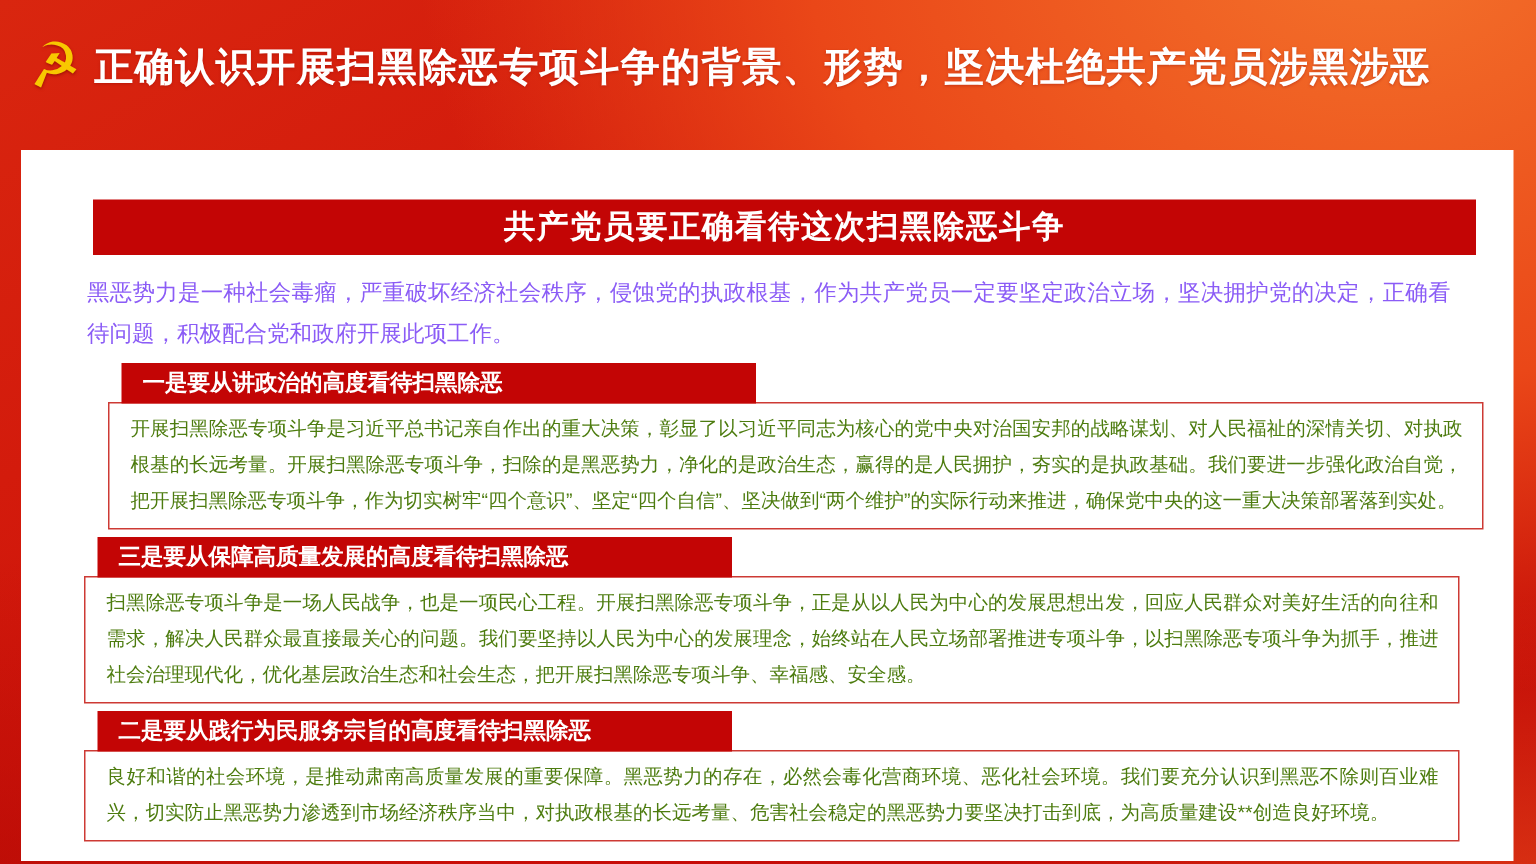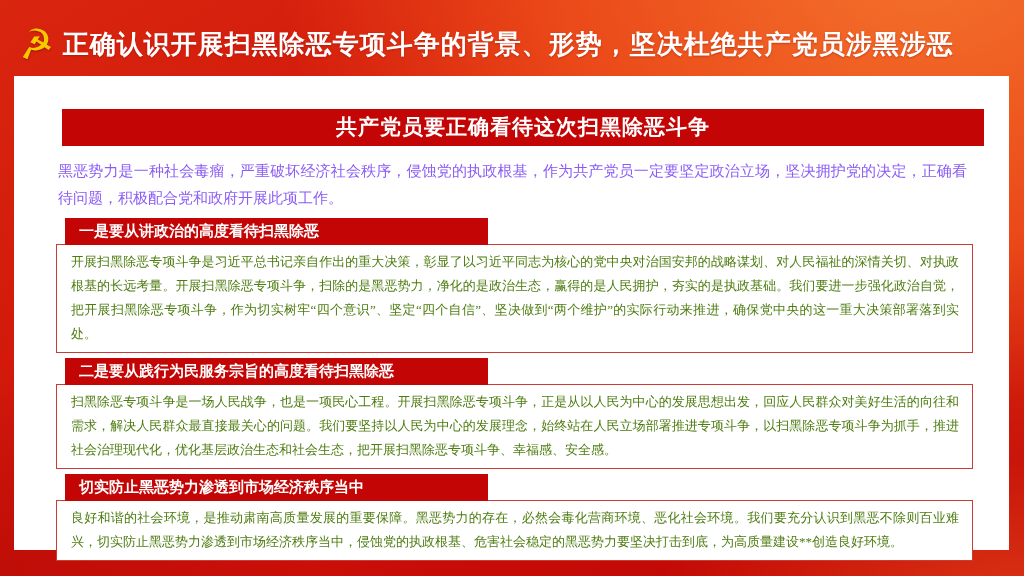--- a/index.html
+++ b/index.html
@@ -22,38 +22,38 @@
     text-shadow:0 1px 2px rgba(120,0,0,.55);
     transform:rotate(-8deg);
   }
   .header-title{
     color:#ffffff;font-size:26px;font-weight:bold;letter-spacing:1px;
     text-shadow:0 1px 2px rgba(140,10,0,.4);
     white-space:nowrap;
     text-align:center;
   }
   .panel{
-    position:absolute;left:14px;top:76px;width:995px;height:474px;
-    background:#ffffff;box-sizing:border-box;font-family:Liberation Serif, serif;
+    position:absolute;left:14px;top:100px;width:995px;height:474px;
+    background:#ffffff;box-sizing:border-box;
   }
   .banner{
     margin:33px 25px 0 48px;height:37px;line-height:37px;
     background:#c30505;color:#ffffff;text-align:center;
     font-size:21px;font-weight:bold;letter-spacing:1px;
   }
   .intro{
     margin:12px 42px 0 44px;
     font-size:15px;line-height:27px;color:#8b5cf6;text-align:justify;
   }
   .sections{margin-left:42px;width:917px;}
   .section{
     position:relative;border:1px solid #cd3a34;box-sizing:border-box;width:917px;
     background:#ffffff;
   }
-  .section.first{margin-top:32px;}
+  .section.first{margin-top:32px;margin-left:16px;}
   .section.rest{margin-top:31px;}
   .sec-bar{
     position:absolute;left:8px;top:-27px;width:423px;height:27px;line-height:27px;
     background:#c30505;color:#ffffff;font-size:15px;font-weight:bold;
     padding-left:14px;box-sizing:border-box;white-space:nowrap;
   }
   .sec-body{
     padding:5px 13px 6px 14px;
     font-size:13px;line-height:24px;color:#4d7c0f;text-align:justify;
   }
@@ -71,22 +71,22 @@
 
   <div class="intro">黑恶势力是一种社会毒瘤，严重破坏经济社会秩序，侵蚀党的执政根基，作为共产党员一定要坚定政治立场，坚决拥护党的决定，正确看待问题，积极配合党和政府开展此项工作。</div>
 
   <div class="sections">
     <div class="section first">
       <div class="sec-bar">一是要从讲政治的高度看待扫黑除恶</div>
       <div class="sec-body">开展扫黑除恶专项斗争是习近平总书记亲自作出的重大决策，彰显了以习近平同志为核心的党中央对治国安邦的战略谋划、对人民福祉的深情关切、对执政根基的长远考量。开展扫黑除恶专项斗争，扫除的是黑恶势力，净化的是政治生态，赢得的是人民拥护，夯实的是执政基础。我们要进一步强化政治自觉，把开展扫黑除恶专项斗争，作为切实树牢“四个意识”、坚定“四个自信”、坚决做到“两个维护”的实际行动来推进，确保党中央的这一重大决策部署落到实处。</div>
     </div>
 
     <div class="section rest">
-      <div class="sec-bar">二是要从践行为民服务宗旨的高度看待扫黑除恶</div>
+      <div class="sec-bar">三是要从保障高质量发展的高度看待扫黑除恶</div>
       <div class="sec-body">扫黑除恶专项斗争是一场人民战争，也是一项民心工程。开展扫黑除恶专项斗争，正是从以人民为中心的发展思想出发，回应人民群众对美好生活的向往和需求，解决人民群众最直接最关心的问题。我们要坚持以人民为中心的发展理念，始终站在人民立场部署推进专项斗争，以扫黑除恶专项斗争为抓手，推进社会治理现代化，优化基层政治生态和社会生态，把开展扫黑除恶专项斗争、幸福感、安全感。</div>
     </div>
 
     <div class="section rest">
-      <div class="sec-bar">切实防止黑恶势力渗透到市场经济秩序当中</div>
-      <div class="sec-body">良好和谐的社会环境，是推动肃南高质量发展的重要保障。黑恶势力的存在，必然会毒化营商环境、恶化社会环境。我们要充分认识到黑恶不除则百业难兴，切实防止黑恶势力渗透到市场经济秩序当中，侵蚀党的执政根基、危害社会稳定的黑恶势力要坚决打击到底，为高质量建设**创造良好环境。</div>
+      <div class="sec-bar">二是要从践行为民服务宗旨的高度看待扫黑除恶</div>
+      <div class="sec-body">良好和谐的社会环境，是推动肃南高质量发展的重要保障。黑恶势力的存在，必然会毒化营商环境、恶化社会环境。我们要充分认识到黑恶不除则百业难兴，切实防止黑恶势力渗透到市场经济秩序当中，对执政根基的长远考量、危害社会稳定的黑恶势力要坚决打击到底，为高质量建设**创造良好环境。</div>
     </div>
   </div>
 </div>
 
 </body></html>

